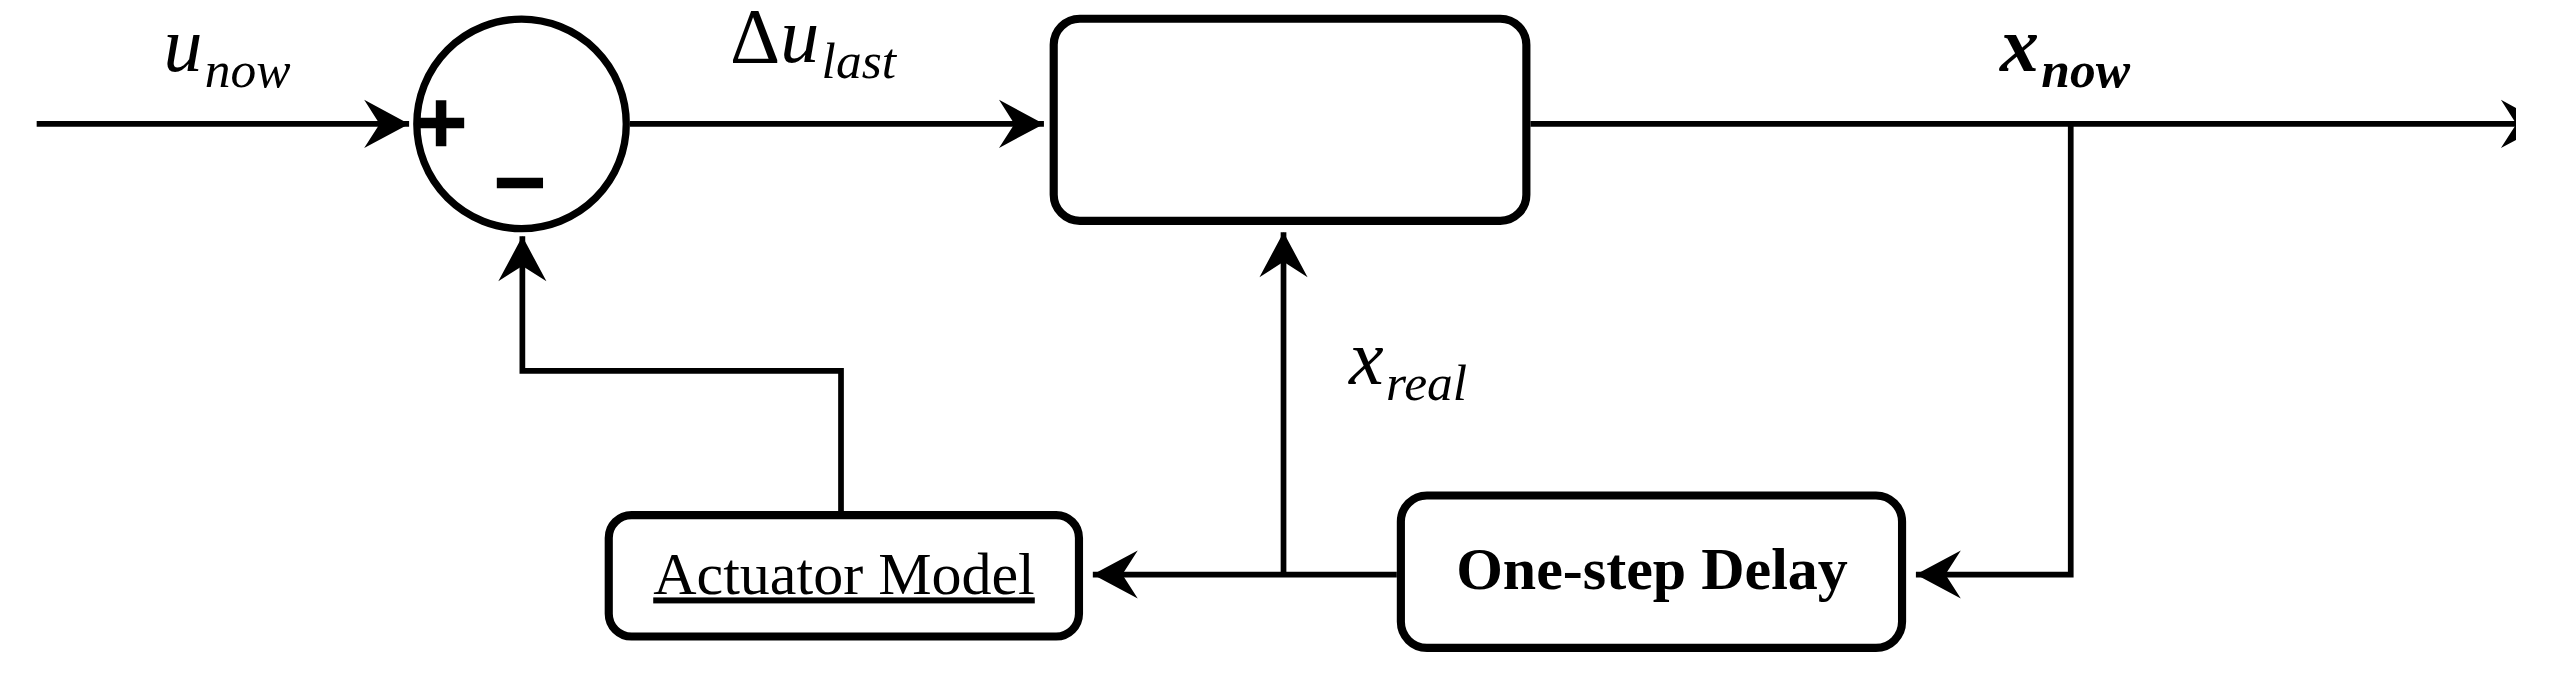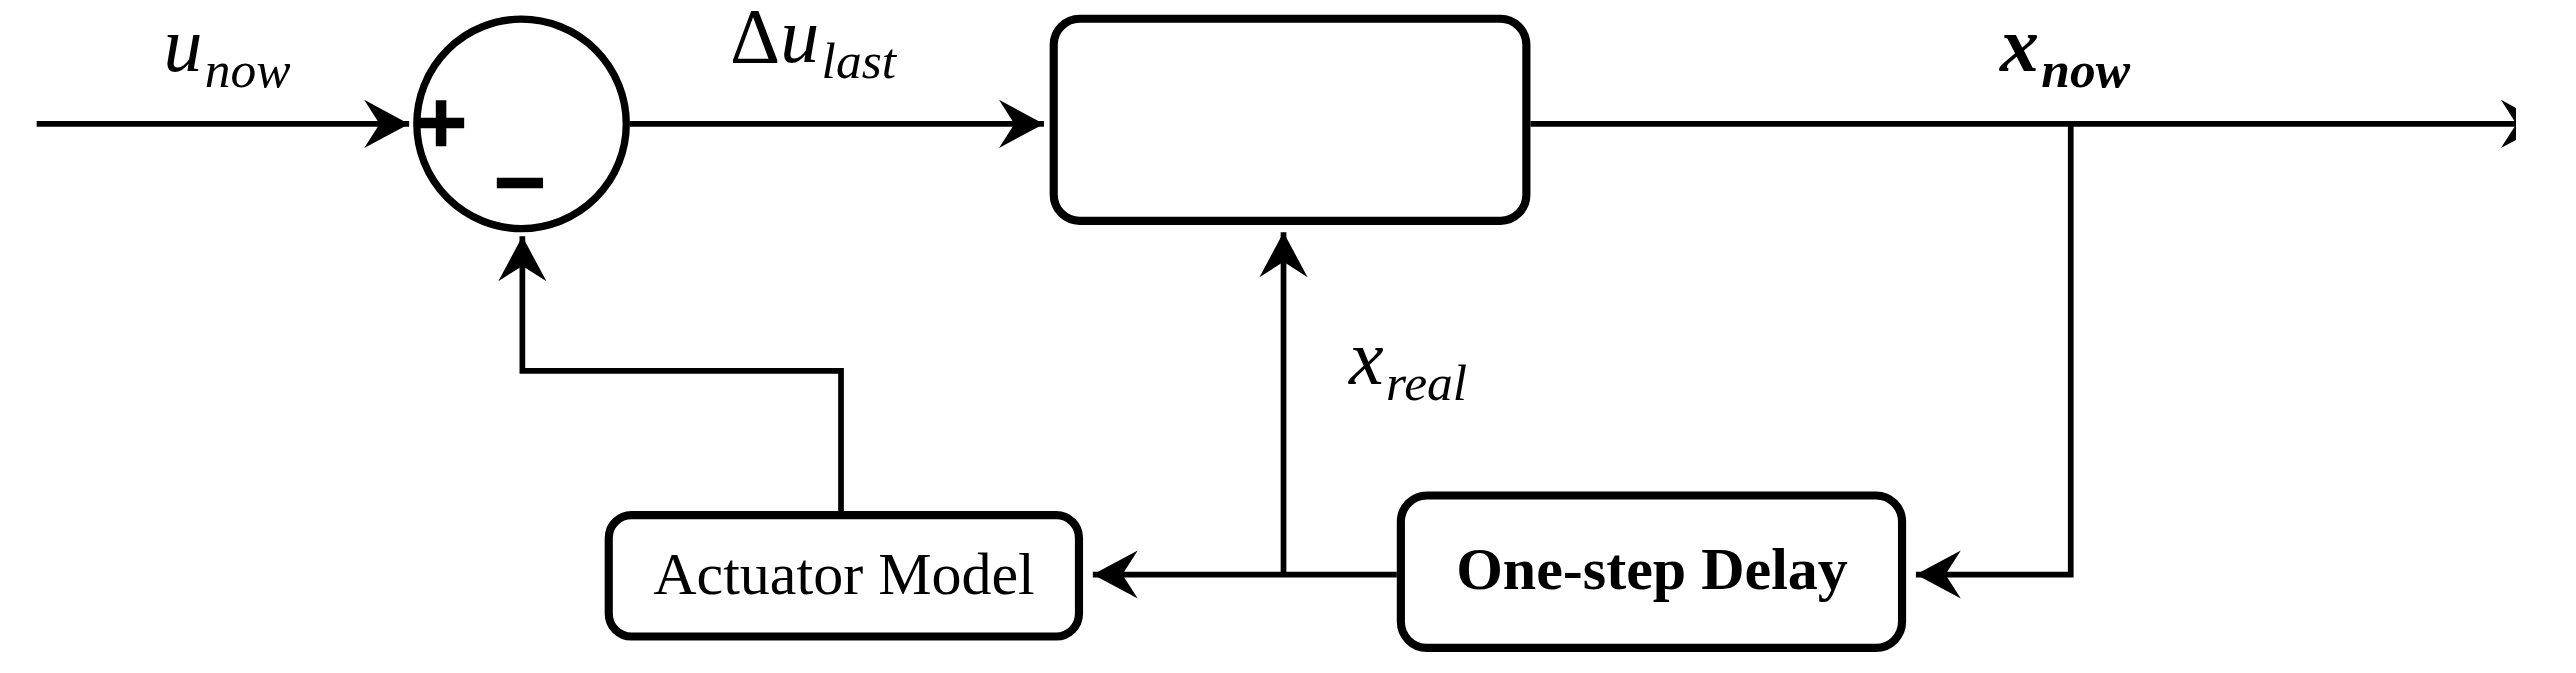--- a/index.html
+++ b/index.html
@@ -81,18 +81,18 @@
   </div>
 
   <div class="lbl math" style="left:1408px; top:364px;">
     <span class="mbase">x</span><span class="msub">real</span>
   </div>
 
   <div class="lbl sign" style="left:441px; top:121px;">+</div>
   <div class="lbl sign" style="left:520px; top:181px;">−</div>
 
 
-  <div class="lbl blocklbl" style="left:844px; top:575px;">Actuator Model</div>
+  <div class="lbl blocklbl" style="left:844px; top:575px;text-decoration:underline;">Actuator Model</div>
 
   <div class="lbl blocklbl" style="left:1652px; top:570px;font-weight:bold;">One-step Delay</div>
 
 </div>
 
 
 </body></html>

